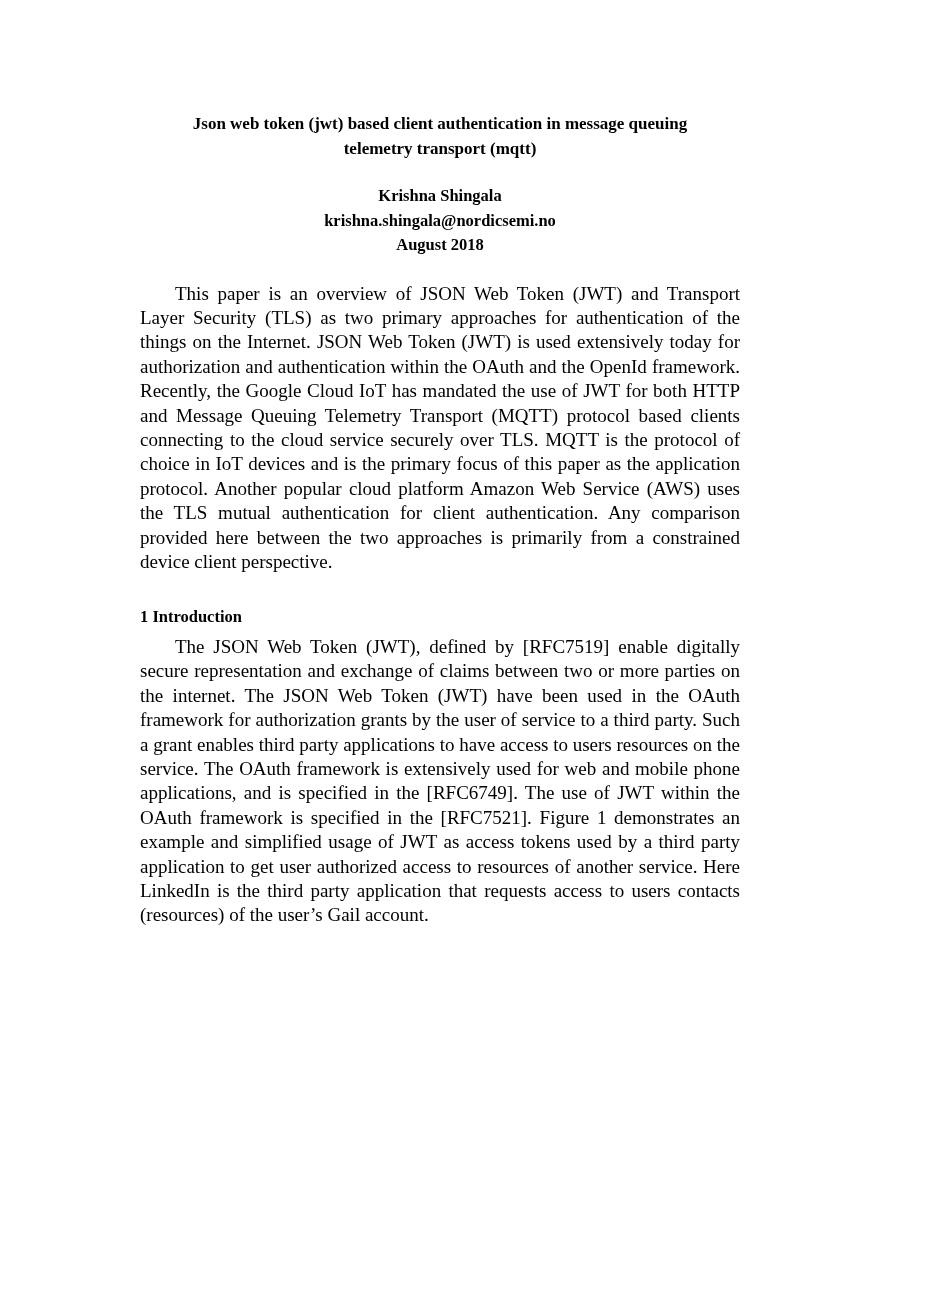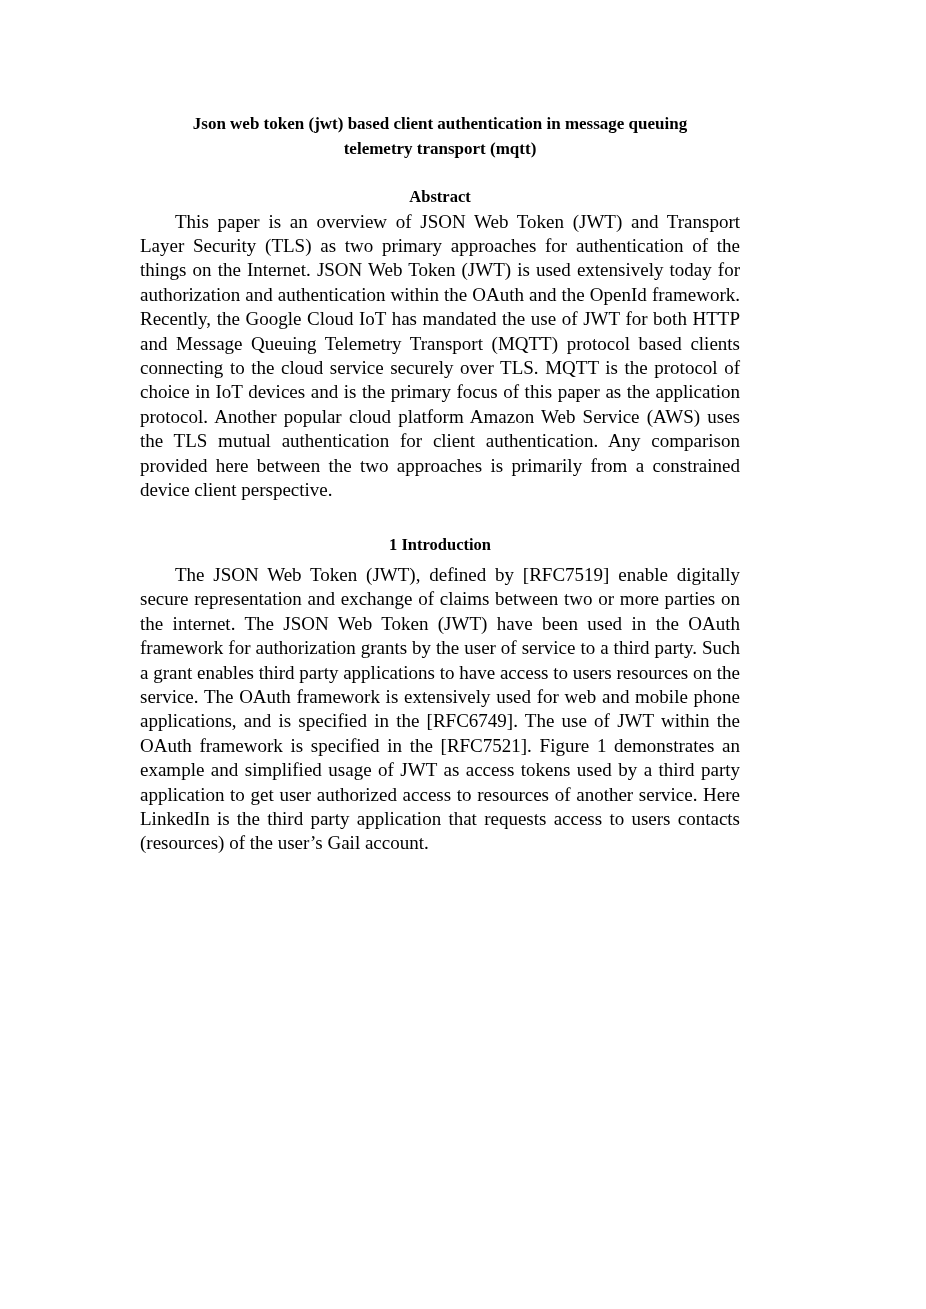--- a/index.html
+++ b/index.html
@@ -52,32 +52,35 @@
     line-height: 24.4px;
     text-align: justify;
     text-indent: 35px;
     margin: 0;
   }
   .section-heading {
     font-size: 16.5px;
     font-weight: bold;
     line-height: 24.5px;
     margin: 31px 0 5px 0;
-    text-align: center;
   }
 </style>
 </head>
 <body>
 
 <div class="page">
 
   <h1 class="title">Json web token (jwt) based client authentication in message queuing telemetry transport (mqtt)</h1>
 
+  <div class="author-block">
+    <p>Krishna Shingala</p>
+    <p>krishna.shingala@nordicsemi.no</p>
+    <p>August 2018</p>
+  </div>
 
-  <h2 class="abstract-heading">Abstract</h2>
 
   <p class="body-paragraph">This paper is an overview of JSON Web Token (JWT) and Transport Layer Security (TLS) as two primary approaches for authentication of the things on the Internet. JSON Web Token (JWT) is used extensively today for authorization and authentication within the OAuth and the OpenId framework. Recently, the Google Cloud IoT has mandated the use of JWT for both HTTP and Message Queuing Telemetry Transport (MQTT) protocol based clients connecting to the cloud service securely over TLS. MQTT is the protocol of choice in IoT devices and is the primary focus of this paper as the application protocol. Another popular cloud platform Amazon Web Service (AWS) uses the TLS mutual authentication for client authentication. Any comparison provided here between the two approaches is primarily from a constrained device client perspective.</p>
 
   <h3 class="section-heading">1 Introduction</h3>
 
   <p class="body-paragraph">The JSON Web Token (JWT), defined by [RFC7519] enable digitally secure representation and exchange of claims between two or more parties on the internet. The JSON Web Token (JWT) have been used in the OAuth framework for authorization grants by the user of service to a third party. Such a grant enables third party applications to have access to users resources on the service. The OAuth framework is extensively used for web and mobile phone applications, and is specified in the [RFC6749]. The use of JWT within the OAuth framework is specified in the [RFC7521]. Figure 1 demonstrates an example and simplified usage of JWT as access tokens used by a third party application to get user authorized access to resources of another service. Here LinkedIn is the third party application that requests access to users contacts (resources) of the user’s Gail account.</p>
 
 </div>
 
 </body></html>

